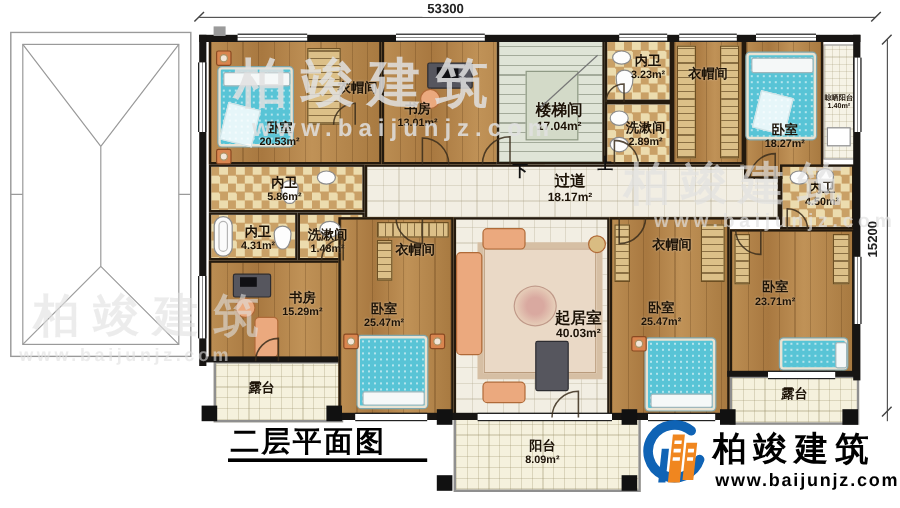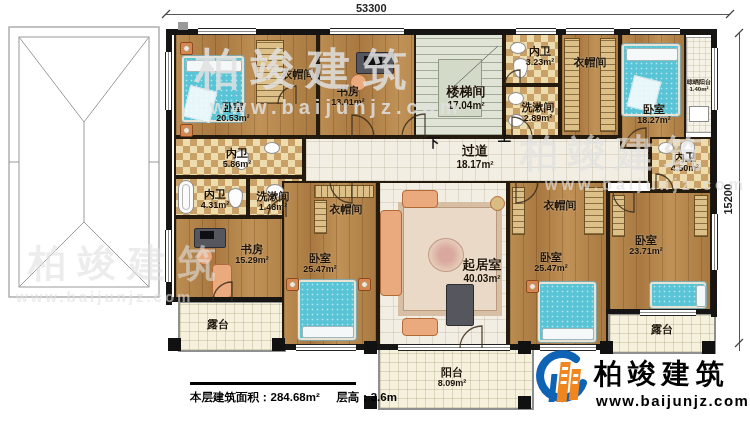--- a/index.html
+++ b/index.html
@@ -327,26 +327,22 @@
   <div class="dirlbl" style="left:427px;top:134px">下</div>
   <div class="dirlbl" style="left:498px;top:128px">上</div>
 
   <div class="wm" style="left:195px;top:40px;font-size:44px;letter-spacing:12px">柏竣建筑</div>
   <div class="wm" style="left:210px;top:96px;font-size:20px;letter-spacing:5px">www.baijunjz.com</div>
   <div class="wm" style="left:520px;top:128px;font-size:38px;letter-spacing:10px;opacity:.8">柏竣建筑</div>
   <div class="wm" style="left:545px;top:176px;font-size:16px;letter-spacing:4px;opacity:.8">www.baijunjz.com</div>
   <div class="wm" style="left:28px;top:238px;font-size:38px;letter-spacing:12px;opacity:.7">柏竣建筑</div>
   <div class="wm" style="left:16px;top:288px;font-size:15px;letter-spacing:3px;opacity:.7">www.baijunjz.com</div>
 
+  <div class="titletxt" style="left:192px;top:352px;font-size:24px;letter-spacing:2px">二层平面图</div>
   <div class="abs" style="left:190px;top:382px;width:166px;height:3px;background:#000;z-index:30"></div>
-  <div class="titletxt" style="left:190px;top:390px;font-size:11.5px;z-index:30">
-    <span>本层建筑面积：</span><span>284.68m²</span>
-    <span style="display:inline-block;width:10px"></span>
-    <span>层高：</span><span>3.6m</span>
-  </div>
 
   <svg class="abs" style="left:534px;top:350px;z-index:30" width="54" height="64" viewBox="0 0 54 64">
     <path d="M42,9 A22,22 0 1 0 49,33" fill="none" stroke="#0f63b5" stroke-width="8" stroke-linecap="round"></path>
     <g transform="skewX(-6)">
       <rect x="28" y="12" width="10" height="40" fill="#f0861f"></rect>
       <rect x="40" y="19" width="9" height="31" fill="#f0861f"></rect>
       <rect x="20" y="24" width="6" height="28" fill="#0f63b5"></rect>
       <rect x="30" y="17" width="6" height="3" fill="#fff"></rect>
       <rect x="30" y="24" width="6" height="3" fill="#fff"></rect>
       <rect x="30" y="31" width="6" height="3" fill="#fff"></rect>

